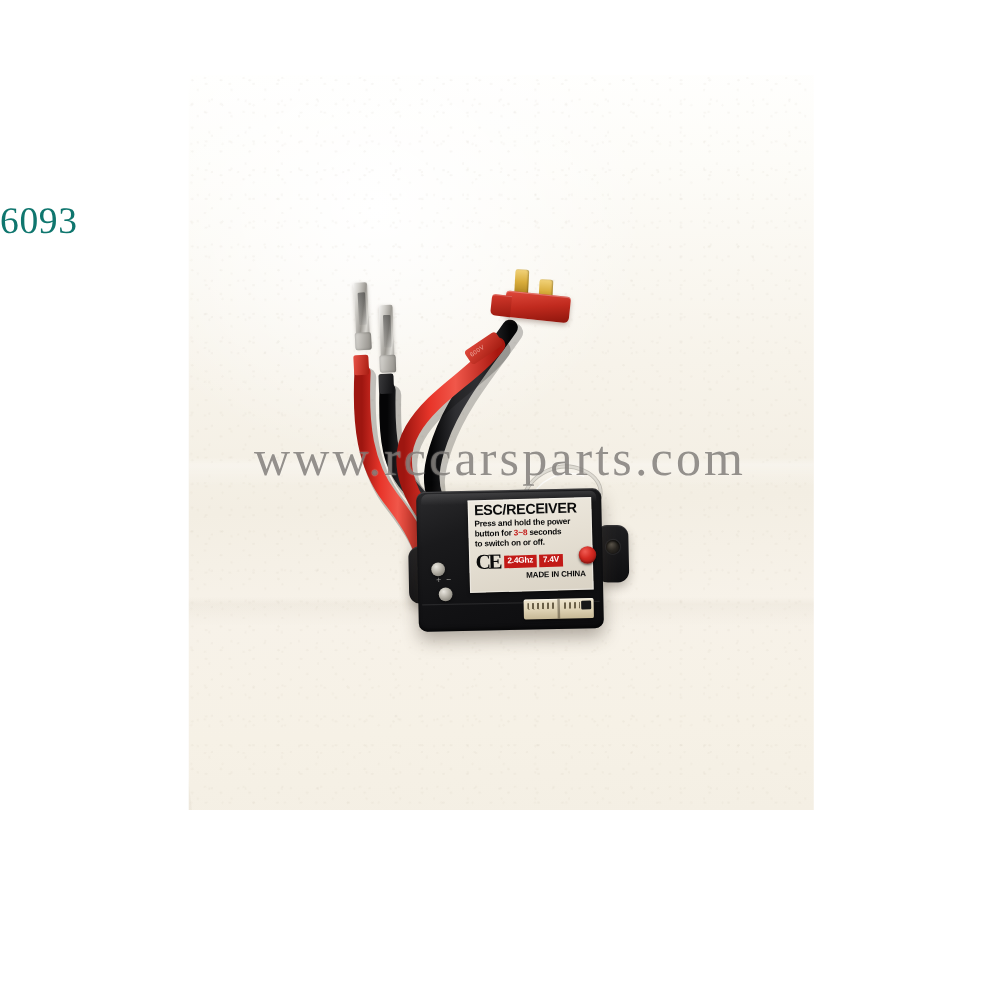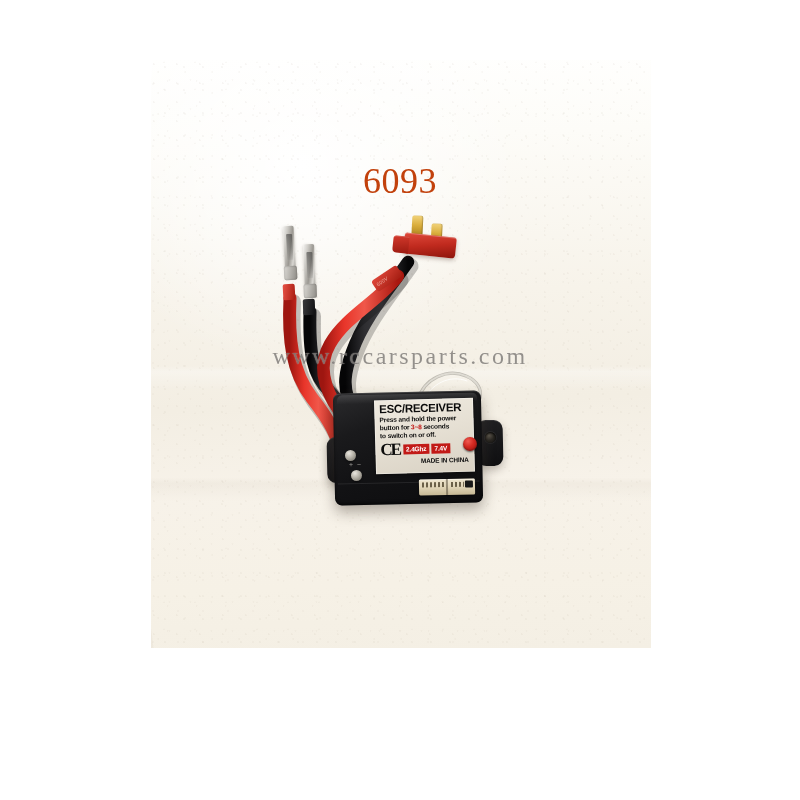--- a/index.html
+++ b/index.html
@@ -54,24 +54,23 @@
       linear-gradient(83deg,  rgba(216,208,194,.22) 0 2px, transparent 3px) no-repeat 64% 0 / 100% 100%,
       linear-gradient(180deg, transparent 0 52%, rgba(255,255,255,.30) 53%, transparent 56%),
       linear-gradient(180deg, transparent 0 71%, rgba(214,206,192,.18) 72%, transparent 75%);
     pointer-events: none;
   }
 
   
   #sku {
     position: absolute;
     left: 0; right: 0; top: 160px;
-    text-align: center;
     font-family: "Liberation Serif", serif;
-    font-size: 36px;
-    color: #c2410c;
+    font-size: 30px;
+    color: #0f766e;
     letter-spacing: .5px;
     z-index: 40;
   }
 
   
   #caption {
     position: absolute;
     left: 0; right: 0; top: 566px;
     text-align: center;
     font-family: "Liberation Serif", serif;
@@ -80,21 +79,21 @@
     letter-spacing: .6px;
     z-index: 40;
   }
 
   
   #watermark {
     position: absolute;
     left: 0; right: 0; top: 343px;
     text-align: center;
     font-family: "Liberation Serif", serif;
-    font-size: 24px;
+    font-size: 40px;
     letter-spacing: 2.5px;
     color: rgba(72,68,62,.58);
     text-shadow: 0 0 1px rgba(255,255,255,.7);
     z-index: 35;
     pointer-events: none;
     white-space: nowrap;
   }
 
   
   #product { position: absolute; inset: 0; z-index: 20; }

